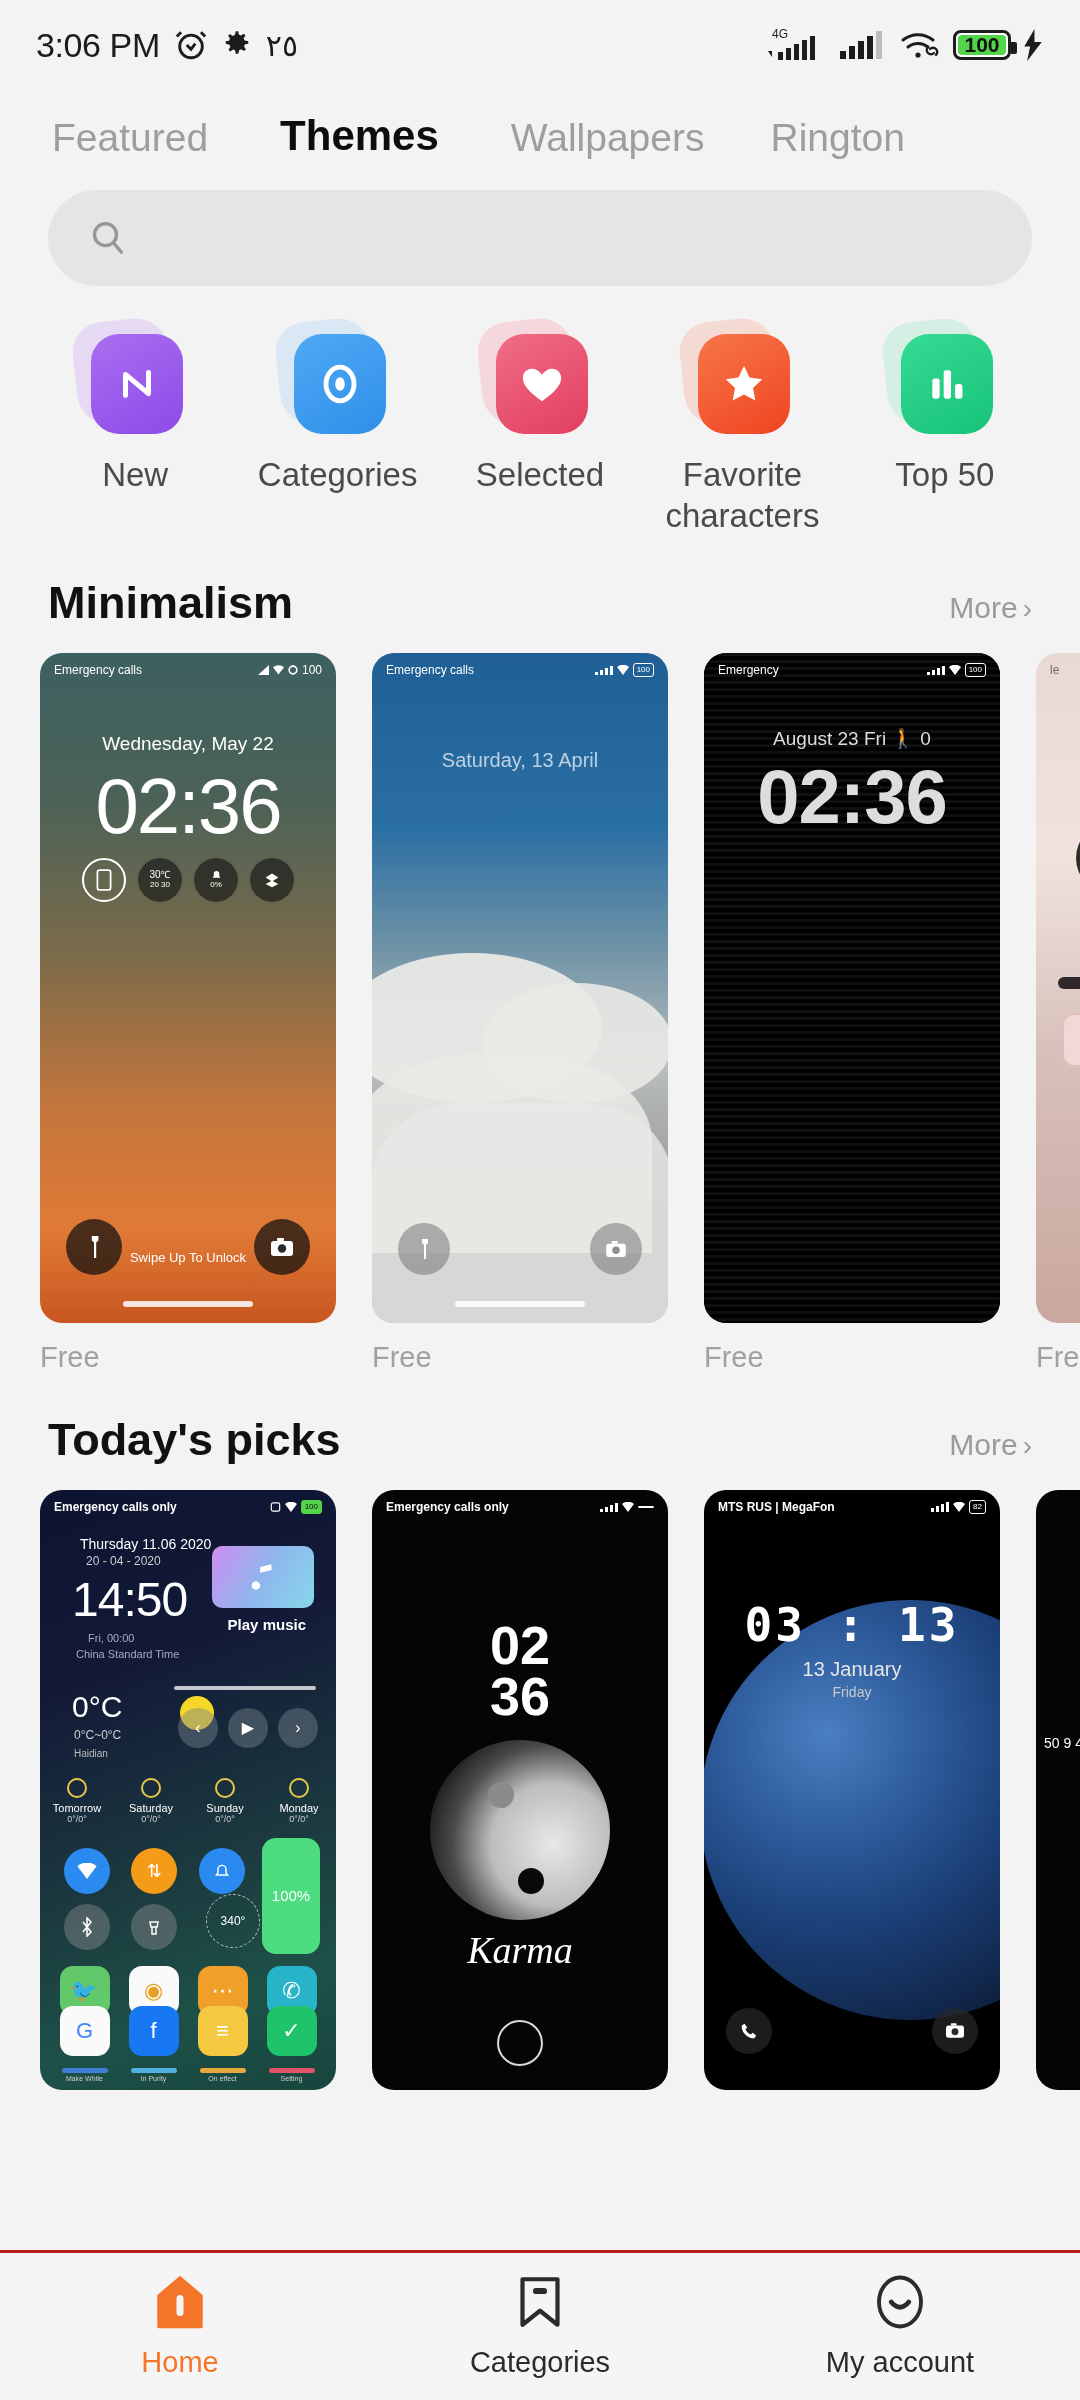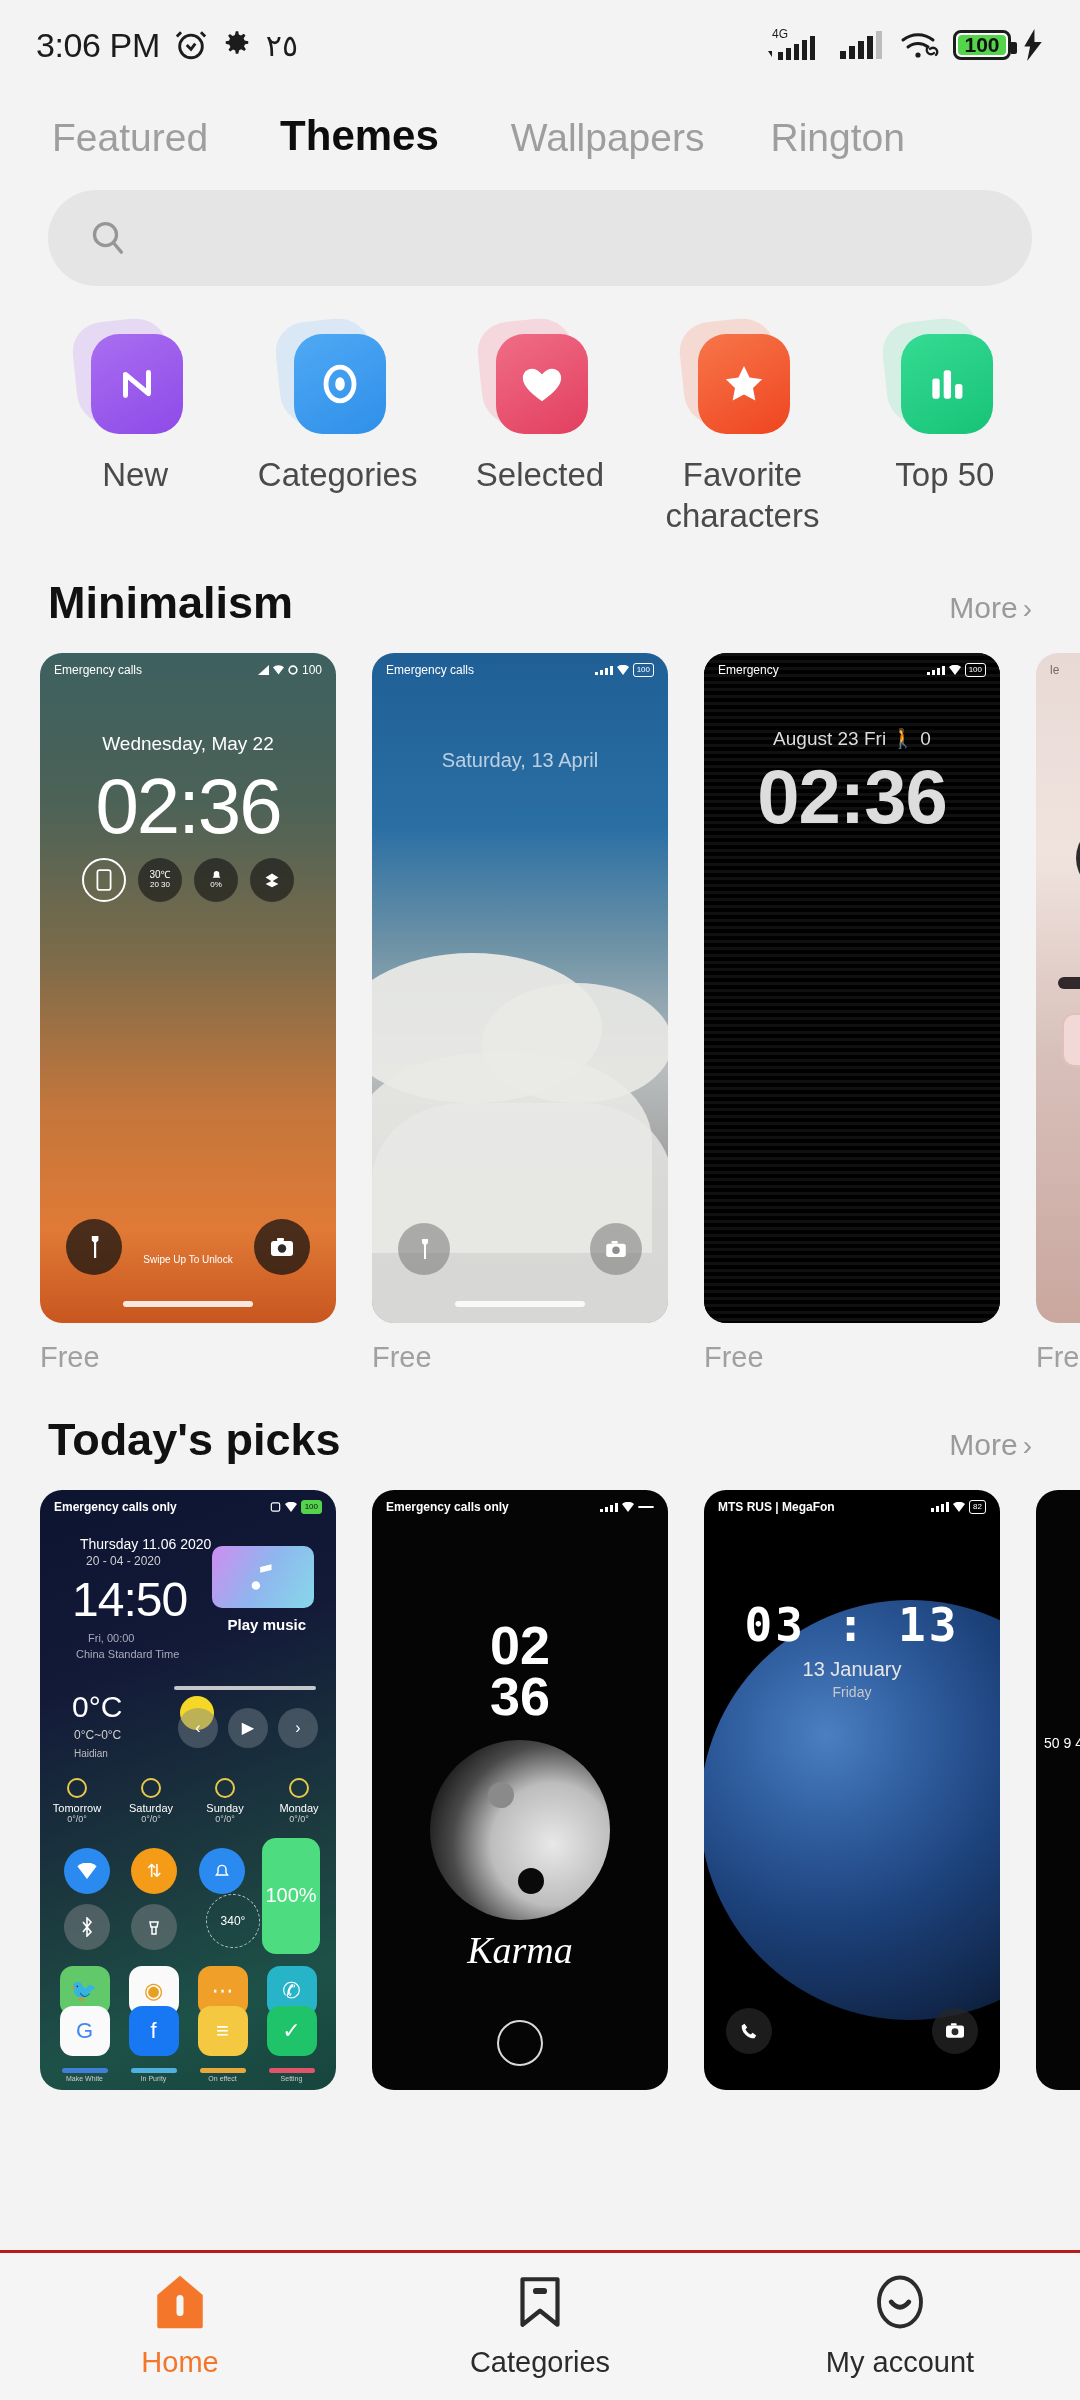--- a/index.html
+++ b/index.html
@@ -85,21 +85,21 @@
              color:#fff; font-size:19px;}
   .t1 .clock{ position:absolute; top:108px; width:100%; text-align:center;
               color:#fff; font-size:78px; font-weight:300; letter-spacing:-2px;}
   .t1 .widgets{ position:absolute; top:205px; width:100%; display:flex;
                 justify-content:center; gap:12px;}
   .t1 .w{ width:44px;height:44px;border-radius:50%;display:flex;align-items:center;
           justify-content:center;color:#fff;font-size:11px;}
   .t1 .w.ring{ border:2px solid #fff; background:transparent;}
   .t1 .w.dark{ background:rgba(20,20,20,.62);}
   .t1 .swipe{ position:absolute; bottom:58px; width:100%; text-align:center;
-              color:#fff; font-size:10px;}
+              color:#fff; font-size:13px;}
   .t1 .fl,.t1 .cm{ position:absolute; bottom:48px; width:56px;height:56px;
                    border-radius:50%; background:rgba(15,15,15,.72);
                    display:flex;align-items:center;justify-content:center;}
   .t1 .fl{ left:26px;} .t1 .cm{ right:26px;}
   .homebar{ position:absolute; bottom:16px; left:50%; transform:translateX(-50%);
             width:130px; height:6px; border-radius:3px; background:rgba(255,255,255,.85);}
 
   
   .t2{ background:linear-gradient(180deg,#1f5f95 0%,#2a6fa4 26%,#6f93a6 44%,#b9bdbd 62%,#9a9a9a 80%,#8e8e8e 100%); }
   .cloud{ position:absolute; border-radius:50%; background:#e9e9e6; }
@@ -164,21 +164,21 @@
   .p1 .fcd .s{ width:20px;height:20px;border-radius:50%;border:2px solid #e8c84a;
                margin:0 auto 4px auto;}
   .p1 .fcd .d{ font-size:11px;} .p1 .fcd .t{ font-size:9px; color:#cfcfcf;}
   .p1 .toggles{ position:absolute; top:358px; left:18px; right:18px;
                 display:grid; grid-template-columns:1fr 1fr 1fr 1fr; gap:10px;}
   .p1 .tg{ width:46px;height:46px;border-radius:50%; display:flex;
            align-items:center;justify-content:center;color:#fff;font-size:18px;
            margin:0 auto;}
   .p1 .battbox{ position:absolute; top:348px; right:16px; width:58px;height:116px;
                 border-radius:14px; background:#4ddc7f; display:flex;
-                align-items:center; justify-content:center; color:#fff; font-size:20px;}
+                align-items:center; justify-content:center; color:#fff; font-size:15px;}
   .p1 .compass{ position:absolute; top:404px; left:166px; width:54px;height:54px;
                 border-radius:50%; border:1px dashed rgba(255,255,255,.7);
                 display:flex;align-items:center;justify-content:center;
                 color:#fff;font-size:12px;}
   .p1 .apps{ position:absolute; bottom:74px; left:16px; right:16px;
              display:grid; grid-template-columns:repeat(4,1fr); gap:12px;}
   .p1 .ap{ width:50px;height:50px;border-radius:13px; margin:0 auto;
            display:flex;align-items:center;justify-content:center;
            color:#fff;font-size:22px;}
   .p1 .apps2{ position:absolute; bottom:34px; }

